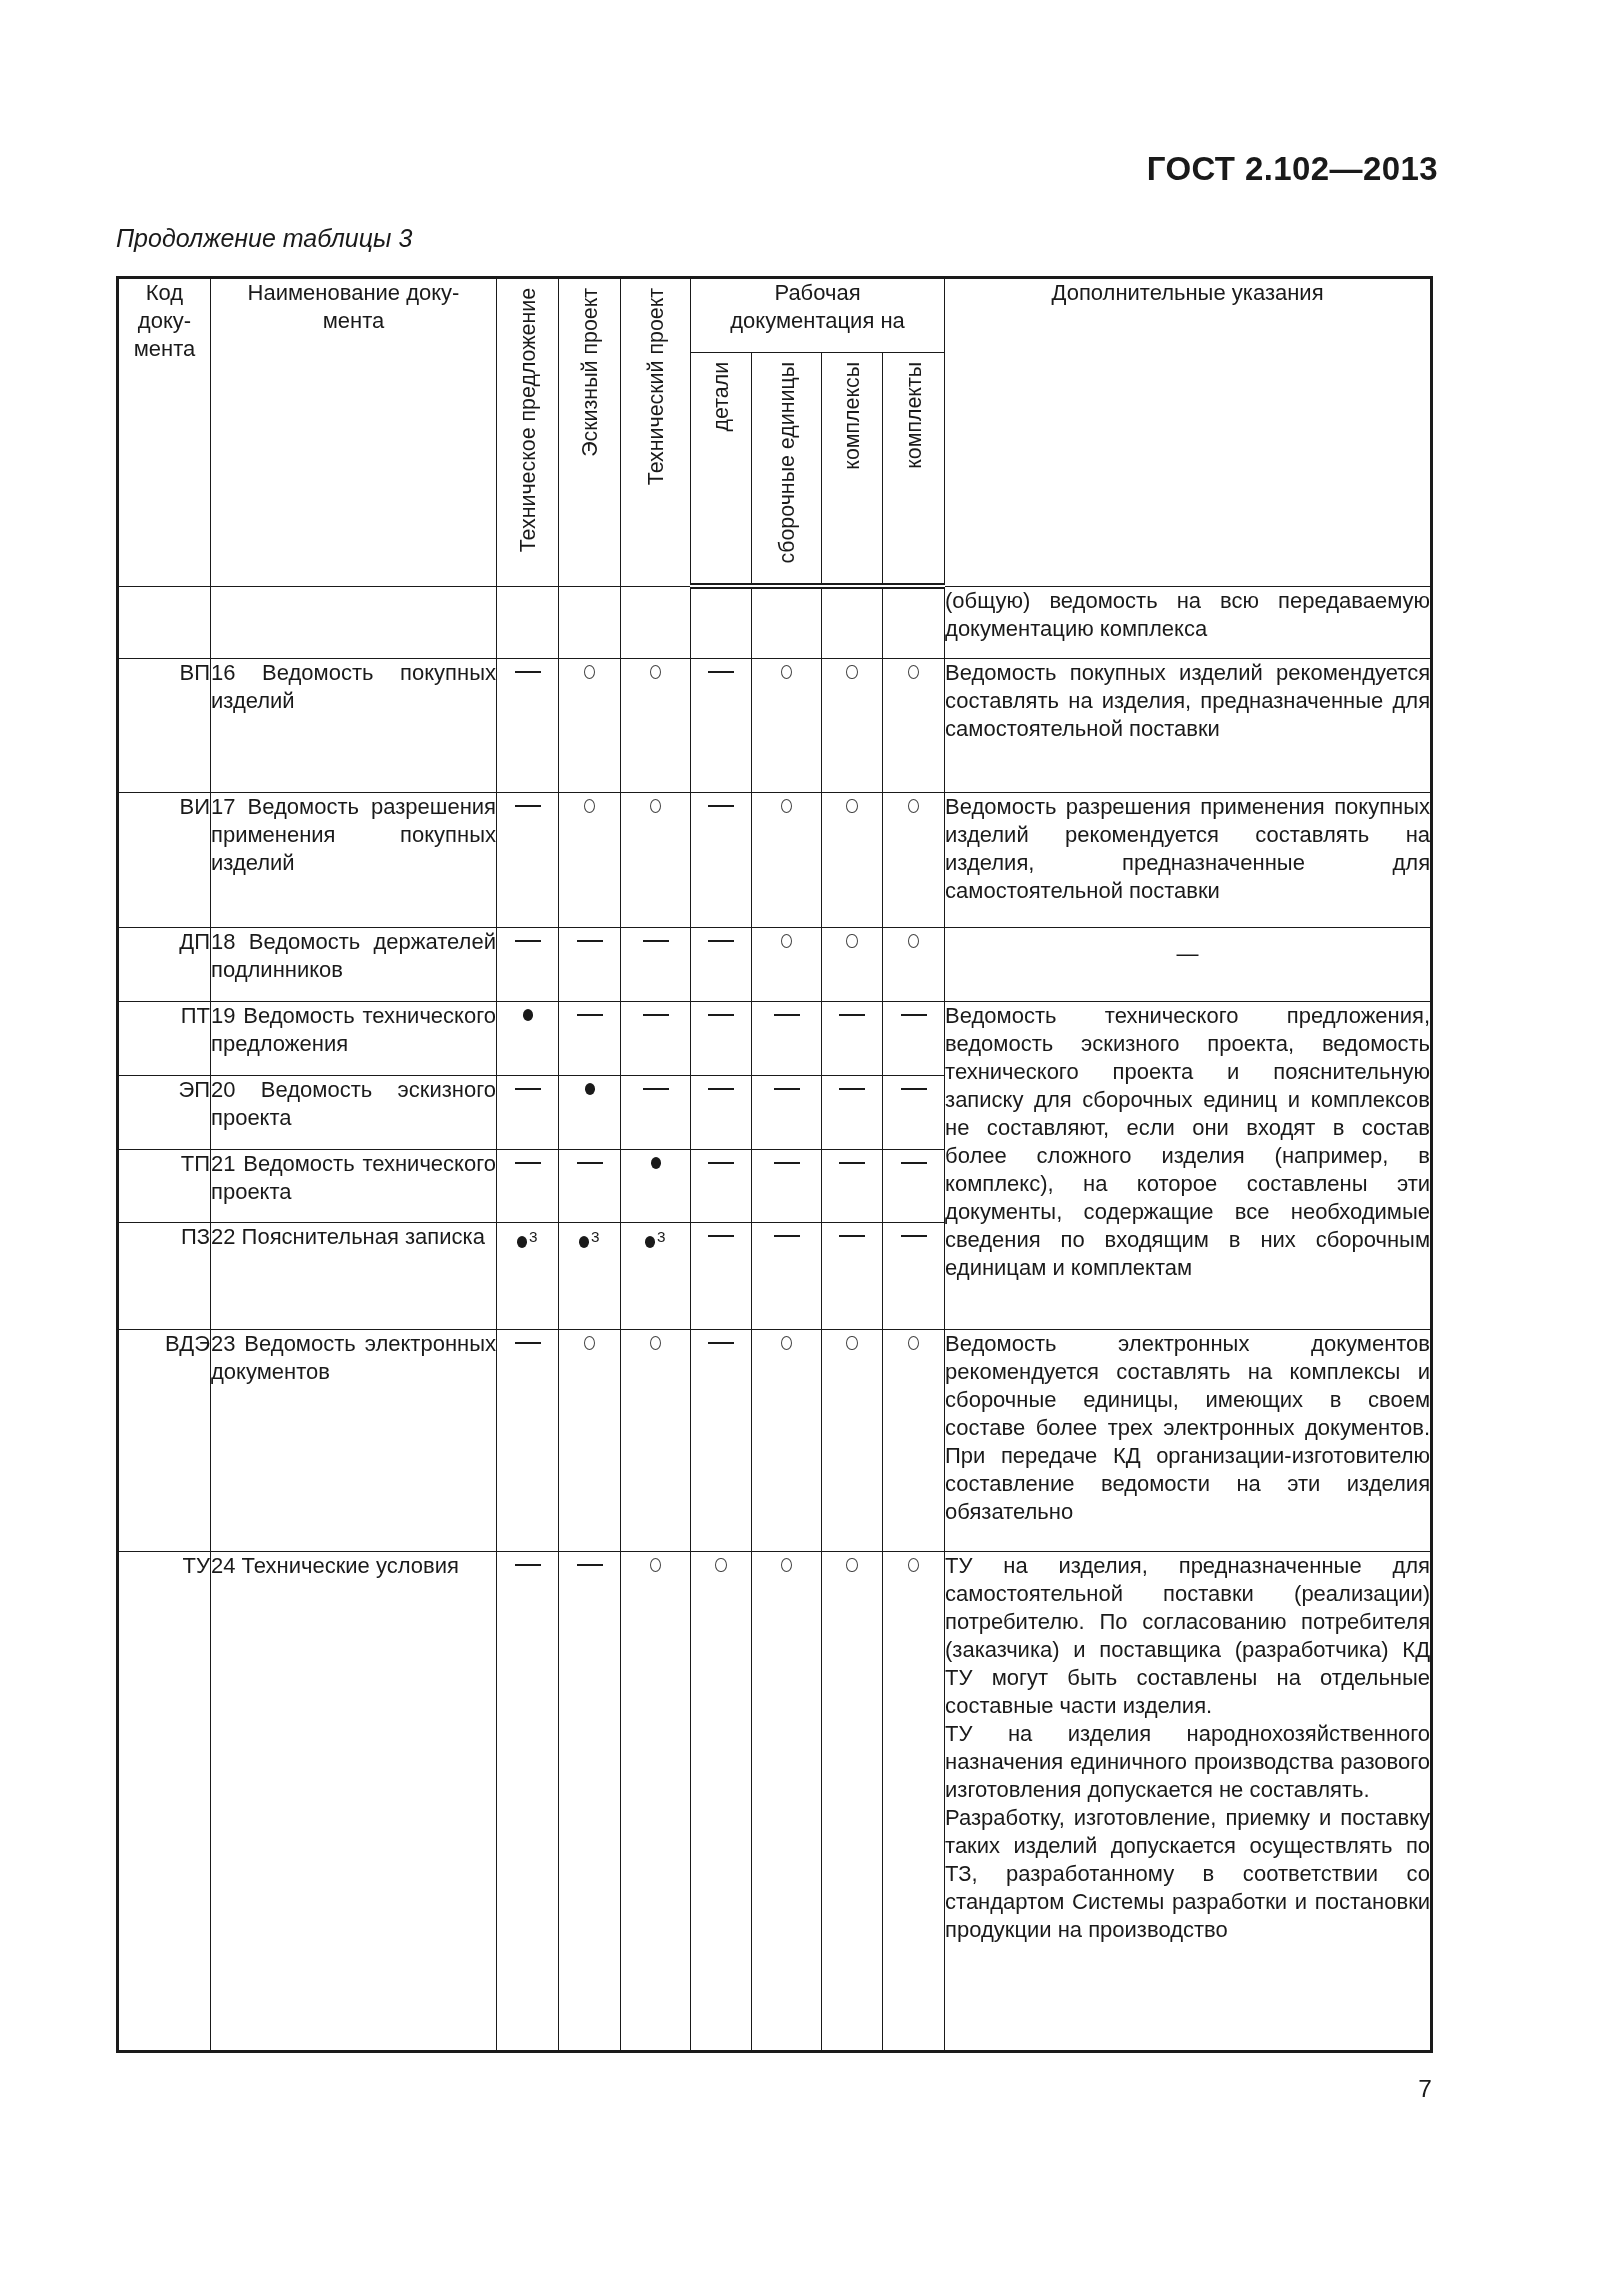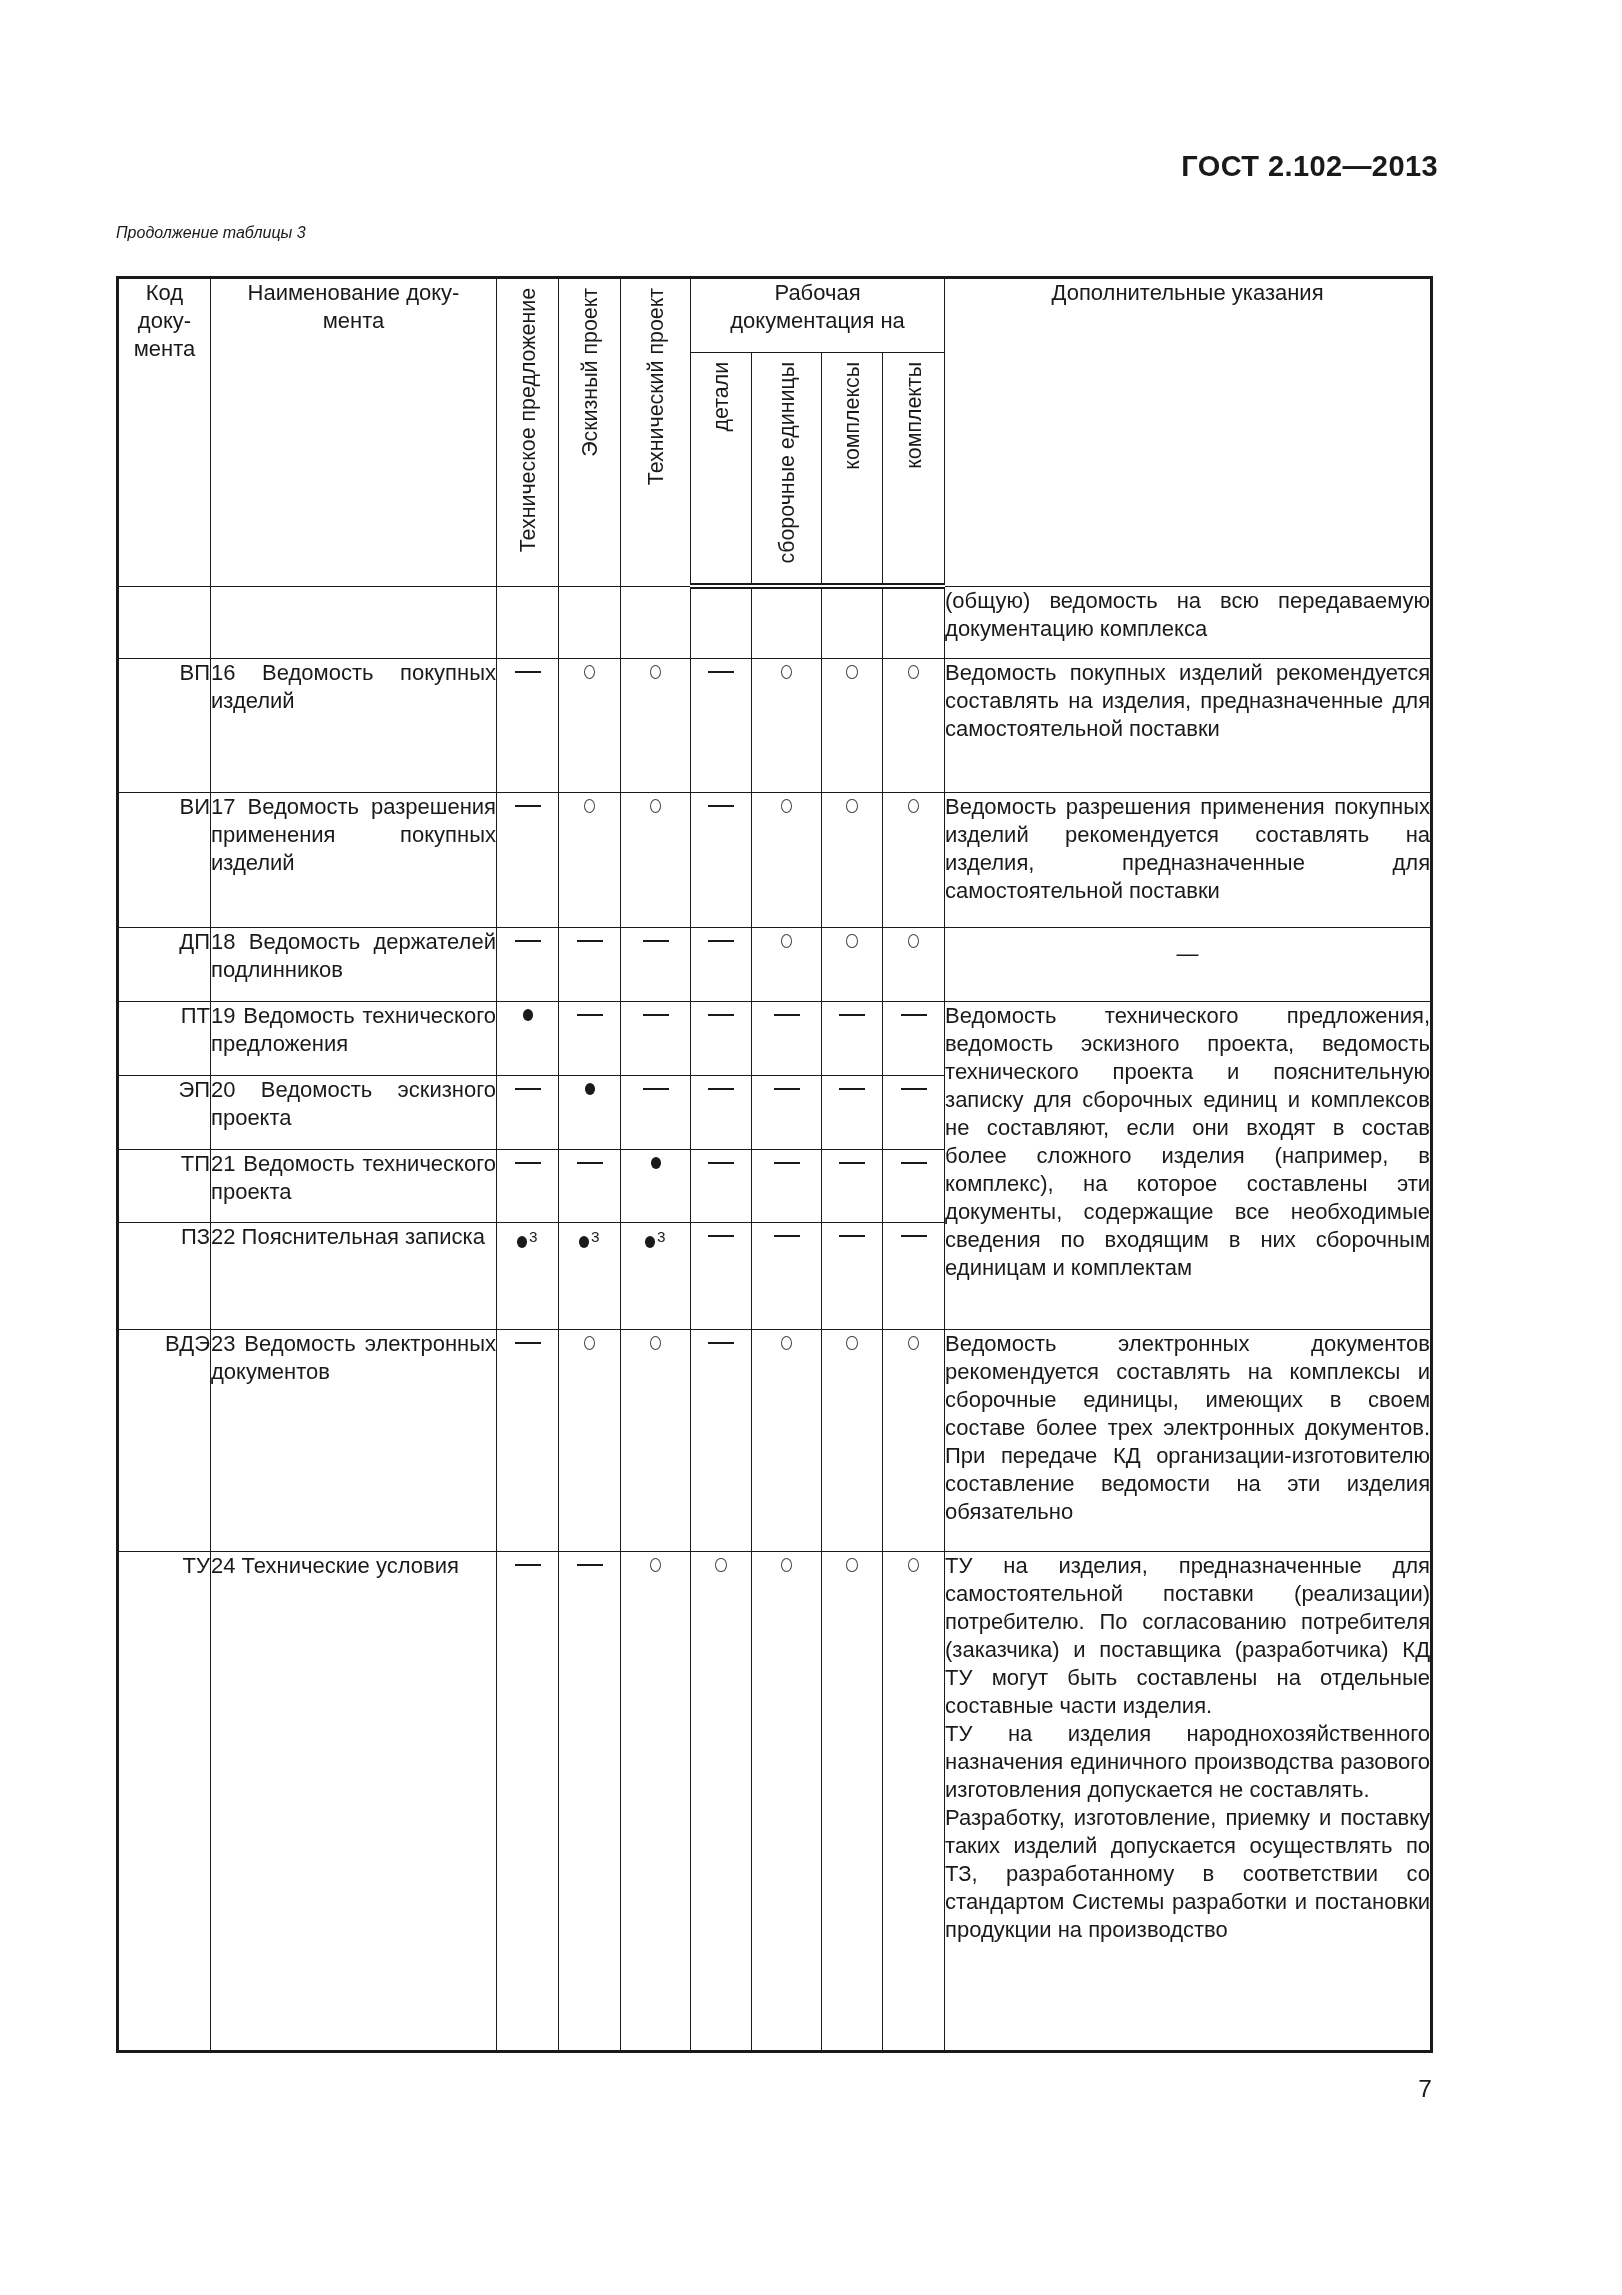--- a/index.html
+++ b/index.html
@@ -1,20 +1,20 @@
 <!DOCTYPE html>
 <html style="font-size:12.2px"><head>
 <meta charset="utf-8">
 <style>
   html, body { margin: 0; padding: 0; background: #ffffff; }
   body { width: 1623px; height: 2295px; position: relative; overflow: hidden;
          font-family: "Liberation Sans", sans-serif; color: #1a1a1a; }
-  .std-code { position: absolute; top: 150px; right: 185px; font-size: 29px; font-weight: bold;
+  .std-code { position: absolute; top: 150px; right: 185px; font-size: 33px; font-weight: bold;
               letter-spacing: 0.4px; }
-  .caption { position: absolute; top: 224px; left: 116px; font-size: 16px; font-style: italic; }
+  .caption { position: absolute; top: 224px; left: 116px; font-size: 25px; font-style: italic; }
   .page-num { position: absolute; top: 2075px; right: 191px; font-size: 24.5px; }
 
   table.main { position: absolute; left: 116px; top: 276px; width: 1315px;
                border-collapse: collapse; table-layout: fixed; border: 3.1px solid #1a1a1a; }
   table.main td, table.main th { border: 1.9px solid #1a1a1a; padding: 0; font-weight: normal;
                font-size: 22px; line-height: 28px; vertical-align: top; }
   th.hdr { vertical-align: middle; }
   th.rot { vertical-align: bottom; height: 233px; }
   th.rot .v { writing-mode: vertical-rl; transform: rotate(180deg); display: inline-block;
               white-space: nowrap; padding: 7.7px 0 9.2px 0; font-size: 21.4px; }

